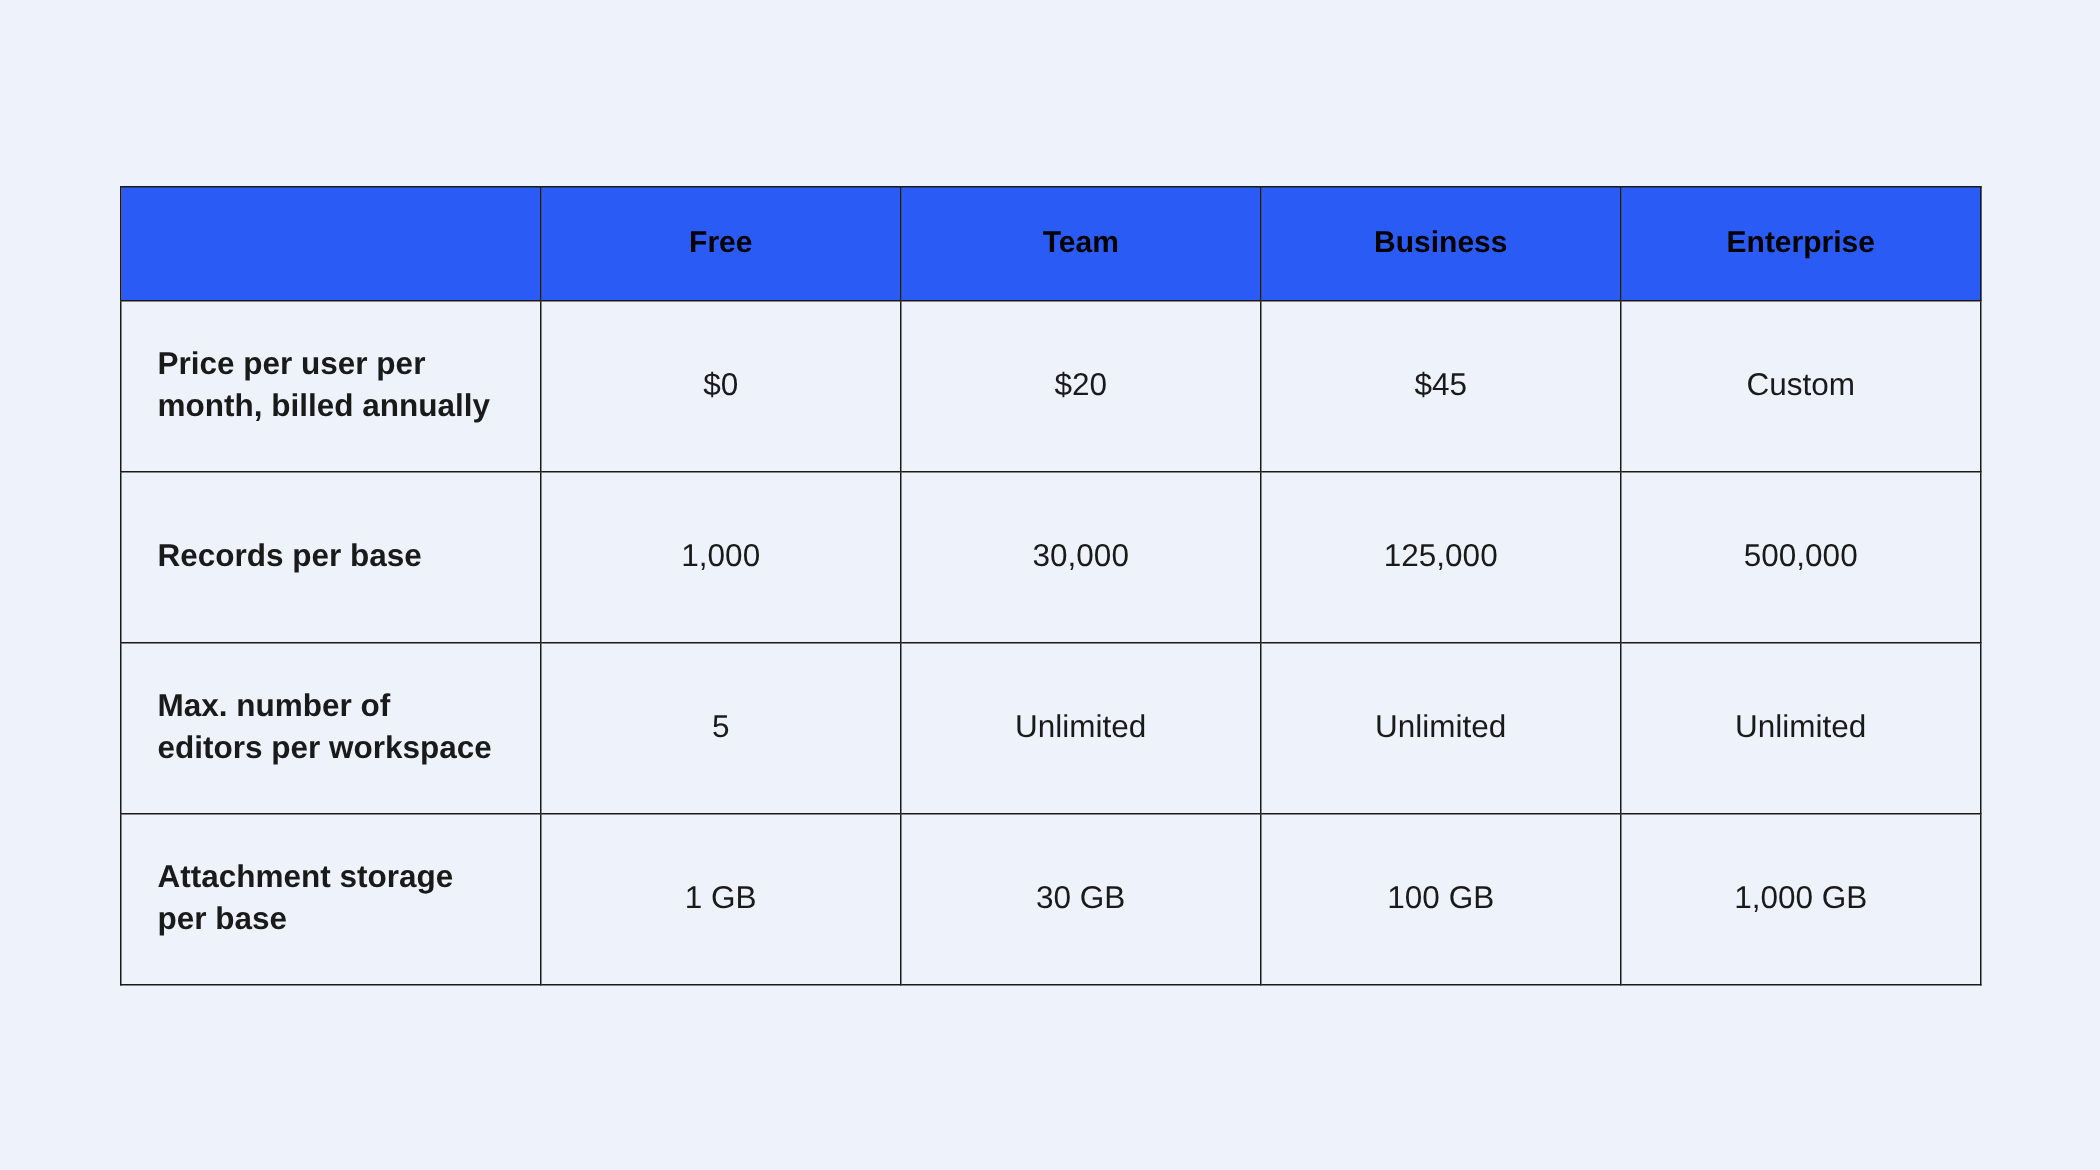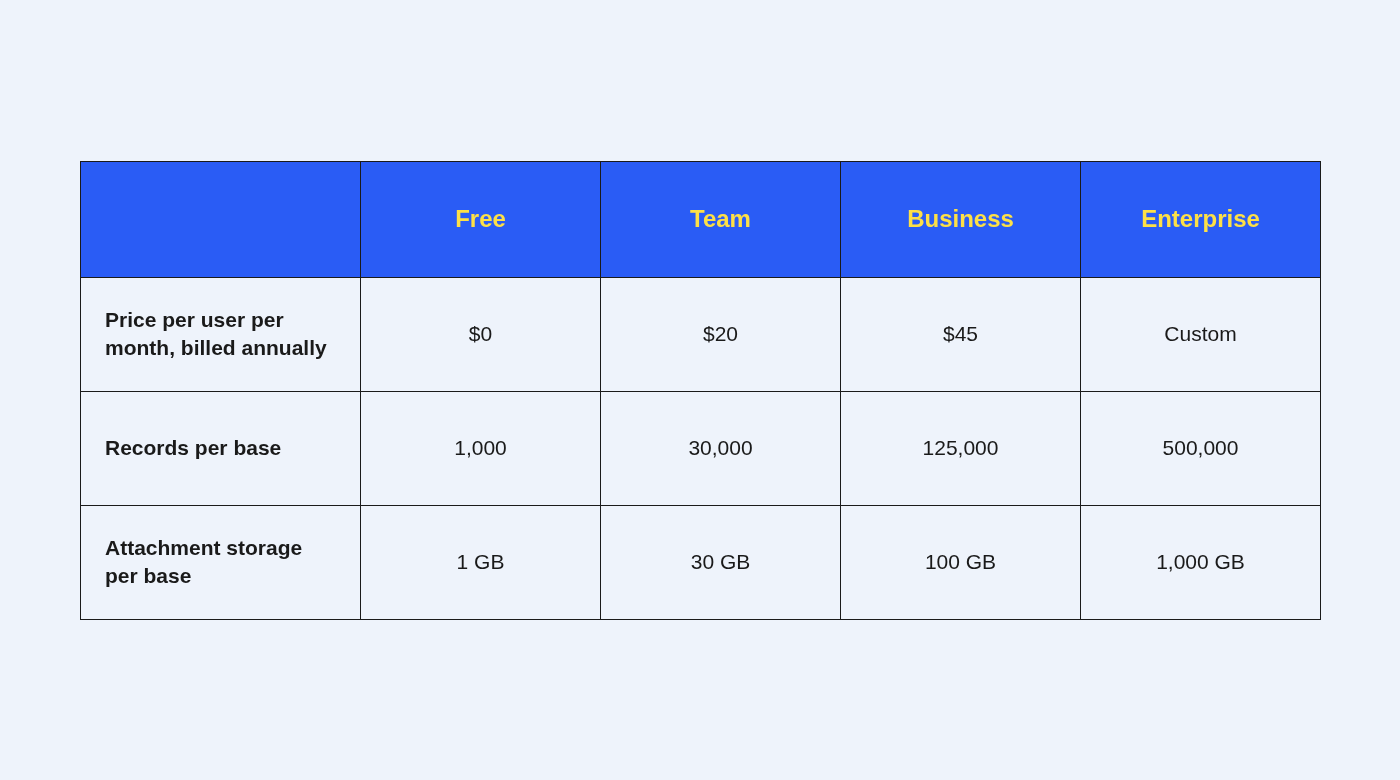--- a/index.html
+++ b/index.html
@@ -20,25 +20,25 @@
       border-collapse: collapse;
       table-layout: fixed;
     }
     col.feature-col { width: 280px; }
     col.plan-col { width: 240px; }
     th, td {
       border: 1px solid #1a1a1a;
     }
     thead th {
       background: #2a5cf5;
-      color: #fde047;
+      color: #000000;
       font-weight: 700;
-      font-size: 24px;
+      font-size: 20px;
       text-align: center;
-      height: 116px;
+      height: 76px;
       vertical-align: middle;
     }
     thead th.corner {
       background: #2a5cf5;
     }
     tbody th.row-label {
       text-align: left;
       font-weight: 700;
       font-size: 21px;
       color: #1a1a1a;
@@ -87,20 +87,27 @@
         <td>Custom</td>
       </tr>
       <tr>
         <th class="row-label">Records per base</th>
         <td>1,000</td>
         <td>30,000</td>
         <td>125,000</td>
         <td>500,000</td>
       </tr>
       <tr>
+        <th class="row-label">Max. number of editors per workspace</th>
+        <td>5</td>
+        <td>Unlimited</td>
+        <td>Unlimited</td>
+        <td>Unlimited</td>
+      </tr>
+      <tr>
         <th class="row-label">Attachment storage per base</th>
         <td>1 GB</td>
         <td>30 GB</td>
         <td>100 GB</td>
         <td>1,000 GB</td>
       </tr>
     </tbody>
   </table>
 </div>
 

